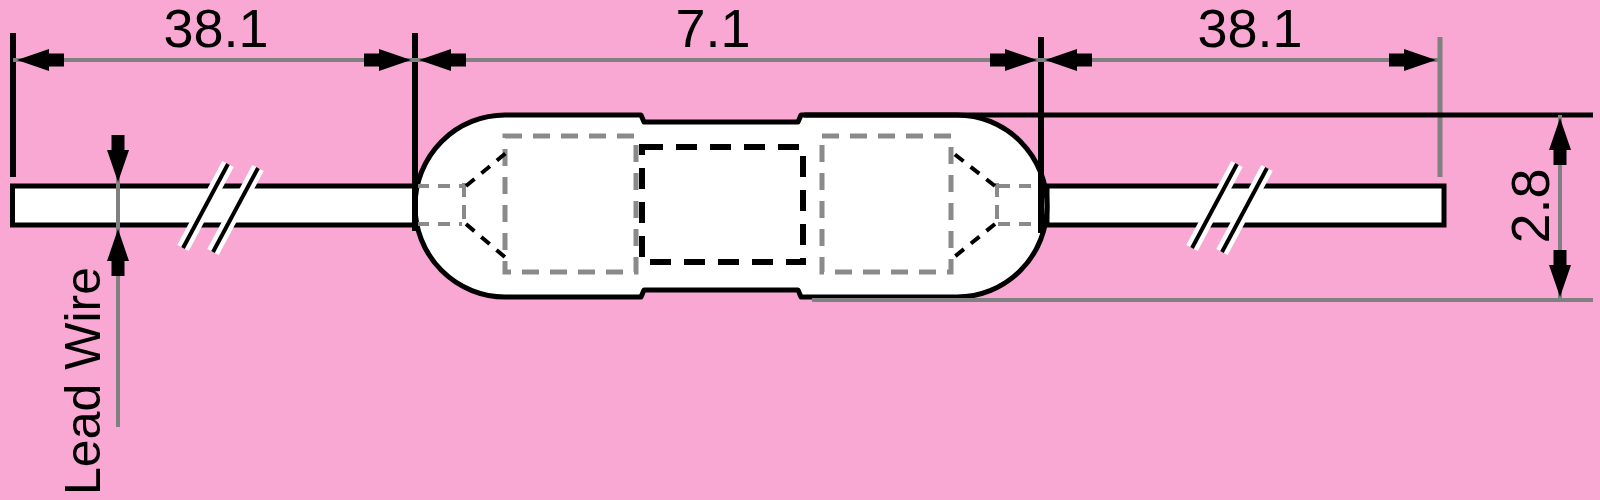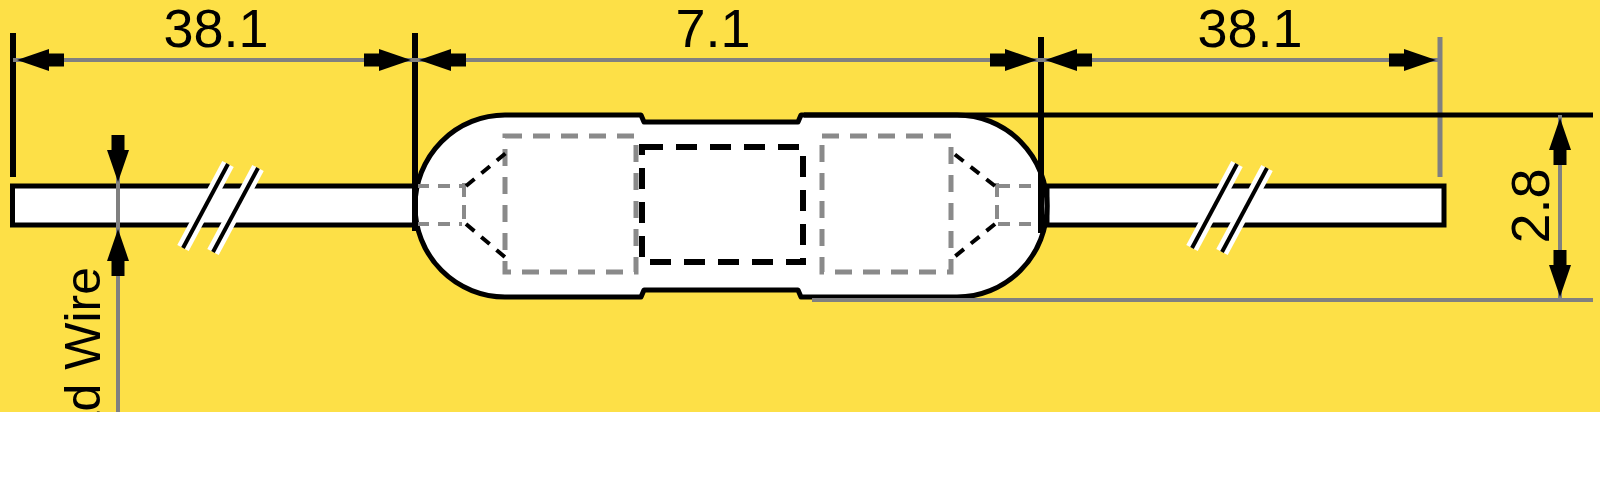--- a/index.html
+++ b/index.html
@@ -3,22 +3,22 @@
 <meta charset="utf-8">
 <style>
   html, body {
     margin: 0;
     padding: 0;
     background: #ffffff;
   }
   .drawing-canvas {
     position: relative;
     width: 1600px;
-    height: 412px;
-    background: #fde047;
+    height: 500px;
+    background: #f9a8d4;
     overflow: hidden;
   }
   .drawing-canvas svg {
     position: absolute;
     left: 0;
     top: 0;
   }
   .dim-text {
     font-family: "Liberation Sans", sans-serif;
     font-size: 54px;

